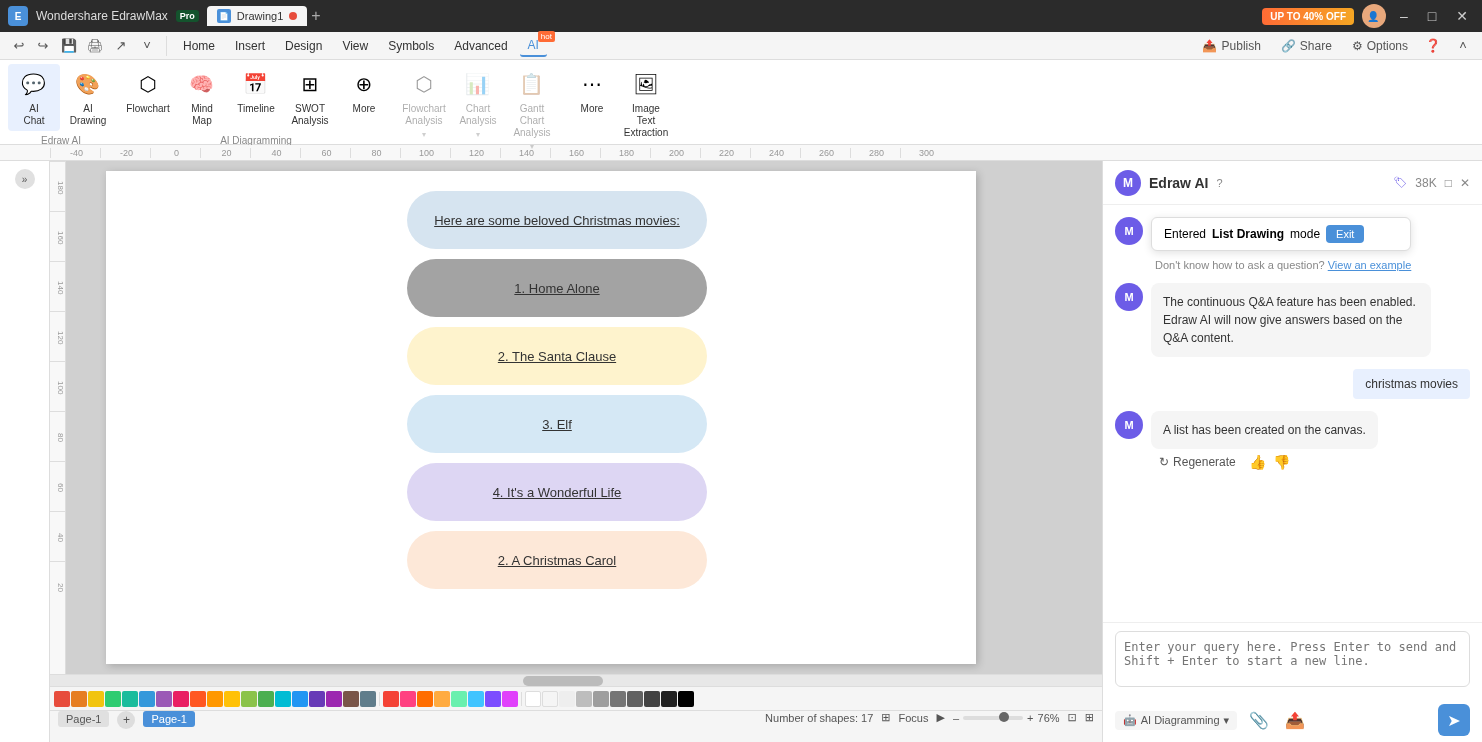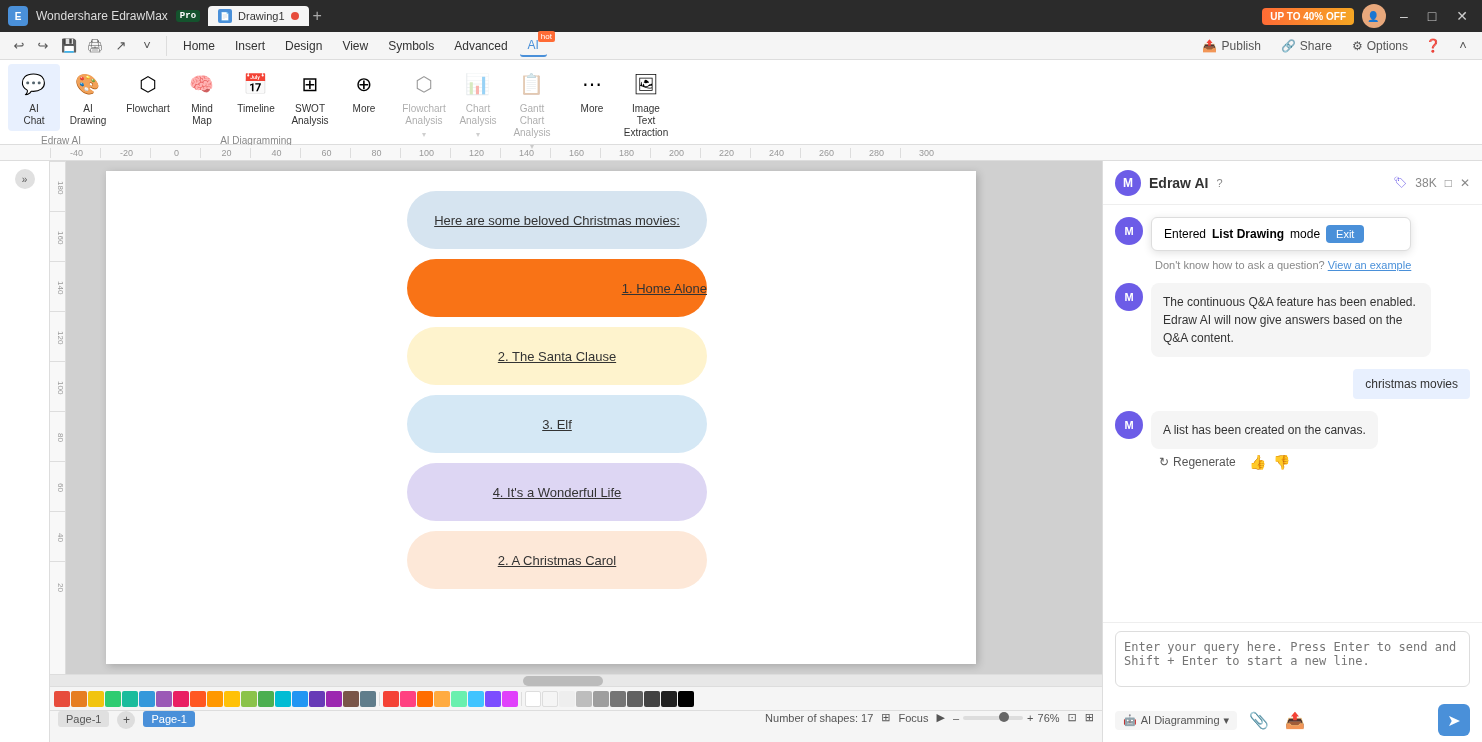--- a/index.html
+++ b/index.html
@@ -12,21 +12,21 @@
       display: flex;
       align-items: center;
       justify-content: space-between;
       padding: 0 8px;
       color: #fff;
       flex-shrink: 0;
     }
     .title-bar-left { display: flex; align-items: center; gap: 8px; }
     .app-logo { width: 20px; height: 20px; background: #4a90d9; border-radius: 4px; display: flex; align-items: center; justify-content: center; color: #fff; font-size: 10px; font-weight: bold; }
     .app-name { font-size: 12px; color: #ddd; }
-    .pro-badge { background: #14532d; color: #fff; font-size: 9px; font-weight: bold; padding: 1px 4px; border-radius: 3px; font-family: Liberation Mono, monospace; }
+    .pro-badge { background: #14532d; color: #fff; font-size: 9px; font-weight: bold; padding: 1px 4px; border-radius: 3px; }
     .tab-bar { display: flex; align-items: center; gap: 4px; }
     .tab { display: flex; align-items: center; background: #3c3c3c; padding: 3px 10px; border-radius: 4px 4px 0 0; font-size: 11px; color: #ccc; gap: 6px; }
     .tab.active { background: #f5f5f5; color: #333; }
     .tab-dot { width: 8px; height: 8px; border-radius: 50%; background: #e74c3c; }
     .tab-icon { width: 14px; height: 14px; background: #4a90d9; border-radius: 2px; display: flex; align-items: center; justify-content: center; color: #fff; font-size: 8px; }
     .add-tab { color: #aaa; font-size: 16px; cursor: pointer; }
     .title-bar-right { display: flex; align-items: center; gap: 8px; }
     .promo-badge { background: linear-gradient(90deg, #ff6b35, #f5a623); color: #fff; font-size: 10px; font-weight: bold; padding: 3px 8px; border-radius: 4px; }
     .avatar { width: 24px; height: 24px; border-radius: 50%; background: #e8a87c; display: flex; align-items: center; justify-content: center; font-size: 10px; }
     .win-btn { background: none; border: none; color: #ccc; font-size: 14px; cursor: pointer; padding: 2px 6px; }
@@ -148,21 +148,21 @@
       border-radius: 30px;
       display: flex;
       align-items: center;
       justify-content: center;
       font-size: 13px;
       text-decoration: underline;
       color: #333;
       cursor: pointer;
     }
     .shape-header { background: #d6e4f0; }
-    .shape-1 { background: #f97316; justify-content: flex-end; }
+    .shape-1 { background: #a3a3a3; }
     .shape-2 { background: #fef3cd; }
     .shape-3 { background: #d5e8f5; }
     .shape-4 { background: #ddd6f3; }
     .shape-5 { background: #fde8d8; }
 
     
     .color-palette {
       height: 24px;
       background: #f5f5f5;
       border-top: 1px solid #ddd;

